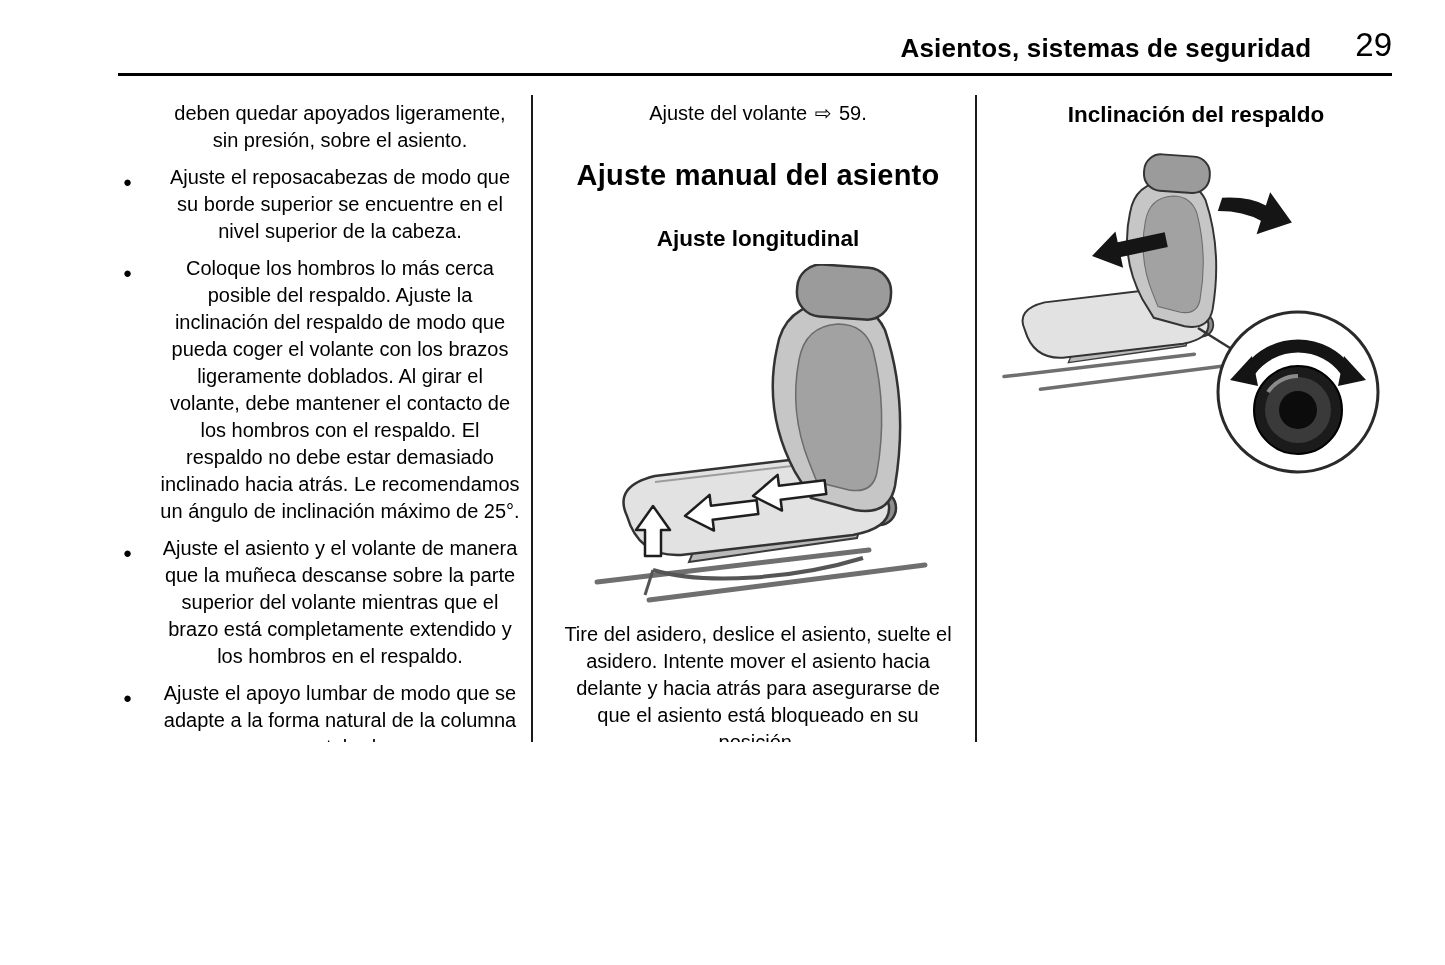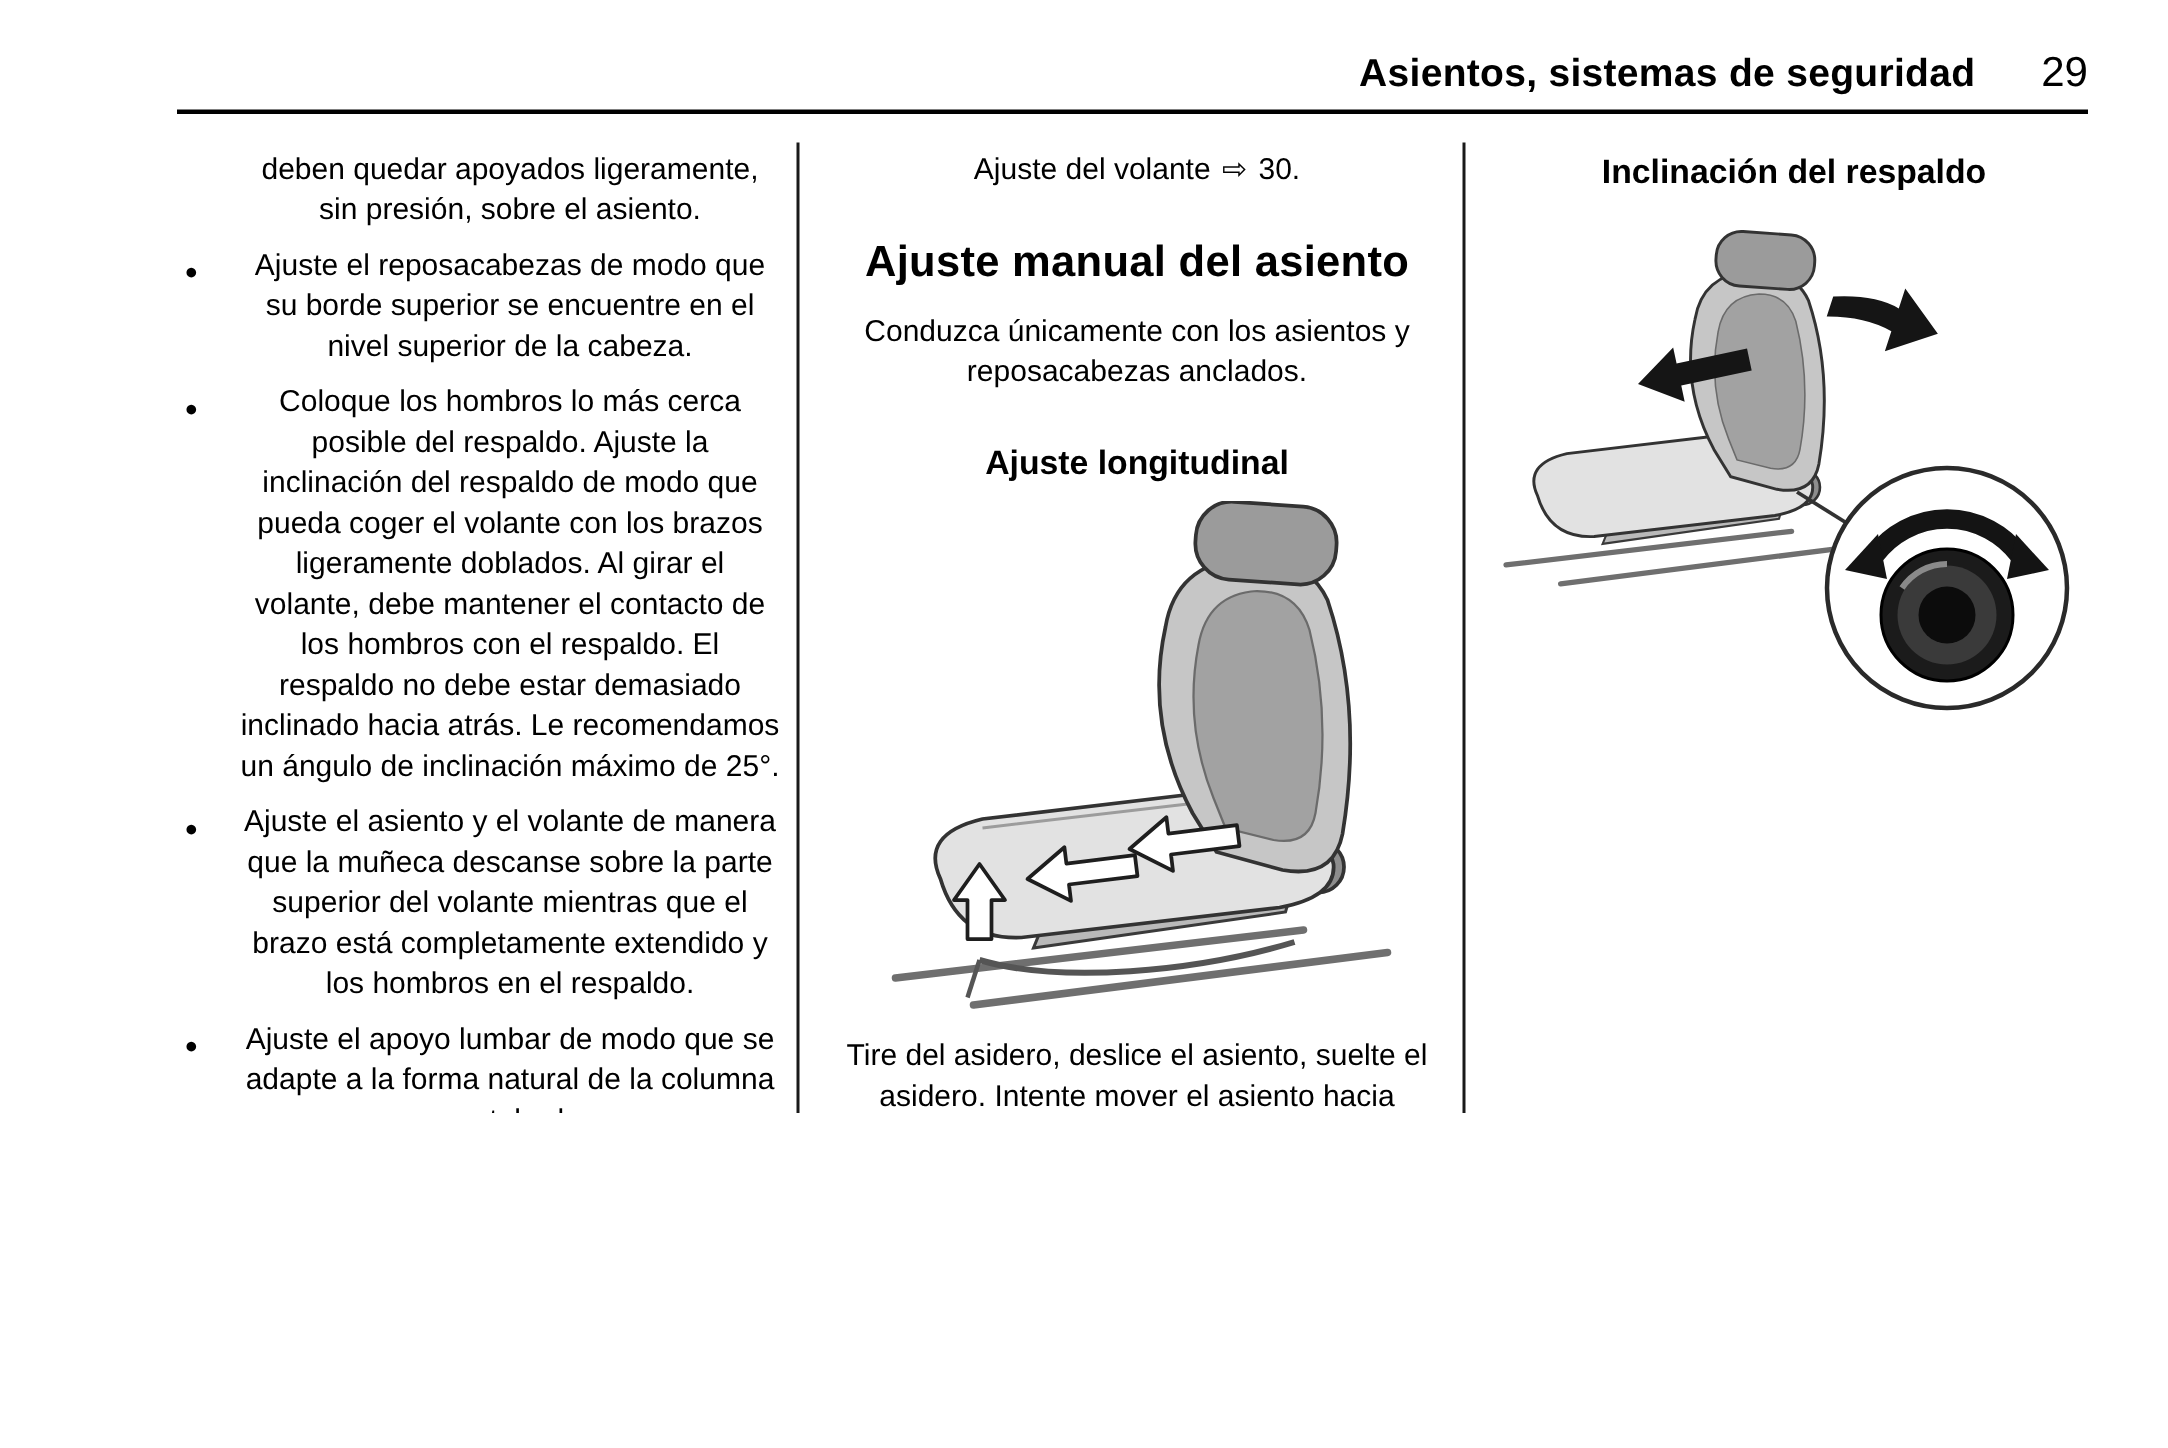--- a/index.html
+++ b/index.html
@@ -13,21 +13,21 @@
   .page { position:relative; width:1445px; height:742px; overflow:hidden; background:#fff; }
 
   
   .header {
     position:absolute; left:118px; top:0; width:1274px; height:76px;
     border-bottom:3px solid #000;
     display:flex; align-items:flex-end; justify-content:flex-end;
     gap:44px; padding-bottom:9px;
   }
   .header-title { font-size:26px; font-weight:bold; letter-spacing:0.2px; }
-  .page-num { font-size:28px; }
+  .page-num { font-size:33px; }
 
   
   .vdiv { position:absolute; top:95px; width:2px; height:828px; background:#1a1a1a; }
 
   
   .col { position:absolute; top:100px;text-align:center; }
   #col1 { left:120px; width:400px; }
   #col2 { left:557px; width:402px; }
   #col3 { left:1000px; width:392px; }
 
@@ -80,25 +80,24 @@
         <span class="bullet">●</span>
         <span>Ajuste el apoyo lumbar de modo que se adapte a la forma natural de la columna vertebral.</span>
       </li>
     </ul>
   </section>
 
   <section class="col" id="col2">
     <p class="refline">
       <span>Ajuste del volante</span>
       <span class="ref-arrow">⇨</span>
-      <span>30.</span>
+      <span>59.</span>
     </p>
 
     <h1 class="h-main">Ajuste manual del asiento</h1>
-    <p class="para">Conduzca únicamente con los asientos y reposacabezas anclados.</p>
     <h2 class="h-sub">Ajuste longitudinal</h2>
 
     <figure class="figure">
       <svg width="398" height="345" viewBox="0 0 398 345">
 
         <g stroke="#6f6f6f" stroke-width="5" stroke-linecap="round" fill="none">
           <path d="M40 318 L312 286"></path>
           <path d="M92 336 L368 301"></path>
         </g>
 

